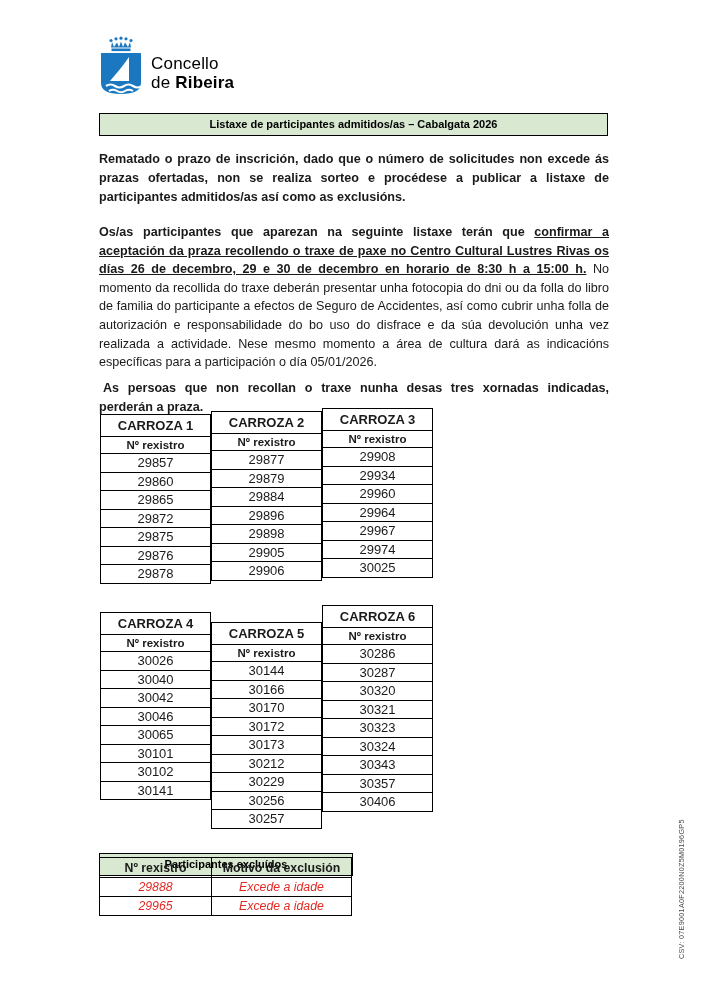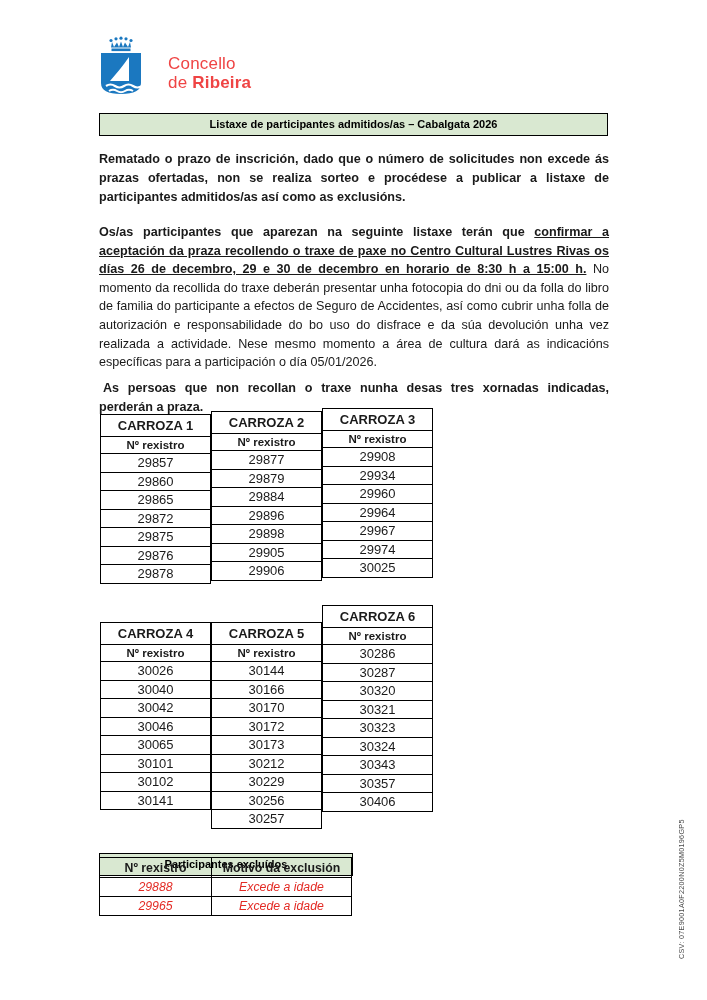--- a/index.html
+++ b/index.html
@@ -9,21 +9,21 @@
     height: 1000px;
     background: #ffffff;
     font-family: "Liberation Sans", sans-serif;
     color: #1a1a1a;
     overflow: hidden;
   }
 
   
   .logo { position: absolute; left: 100px; top: 36px; display: flex; align-items: flex-end; }
   .logo svg { display: block; }
-  .logo-text { margin-left: 26px; margin-bottom: 4px; color: #ef4444; font-size: 17px; line-height: 18.5px; letter-spacing: 0.2px; }
+  .logo-text { margin-left: 9px; margin-bottom: 4px; color: #000000; font-size: 17px; line-height: 18.5px; letter-spacing: 0.2px; }
   .logo-text .bold { font-weight: bold; }
 
   
   .green-bar {
     background: #d9e8d1;
     border: 1px solid #000;
     font-weight: bold;
     font-size: 11px;
     text-align: center;
     height: 21px;
@@ -39,21 +39,21 @@
   .ul { text-decoration: underline; }
   .indent { text-indent: 4px; }
   .body-text p:nth-child(2) { margin-bottom: 7px; line-height: 18.6px; }
 
   
   .band { position: absolute; left: 100px; display: flex; align-items: flex-start; }
   .band1 { top: 408px; }
   .band2 { top: 605px; }
   .band1 .tblwrap:nth-child(1) { margin-top: 6px; }
   .band1 .tblwrap:nth-child(2) { margin-top: 3px; }
-  .band2 .tblwrap:nth-child(1) { margin-top: 17px; }
+  .band2 .tblwrap:nth-child(1) { margin-top: 7px; }
   .band2 .tblwrap:nth-child(2) { margin-top: 17px; }
 
   table { border-collapse: collapse; }
   .carroza { width: 111px; table-layout: fixed; }
   .carroza th, .carroza td { border: 1px solid #000; text-align: center; padding: 0; }
   .carroza .ttl { font-size: 13px; font-weight: bold; height: 21px; }
   .carroza .sub { font-size: 11.5px; font-weight: bold; height: 16px; }
   .carroza td { font-size: 13px; height: 17.5px; color: #1a1a1a; }
 
   

